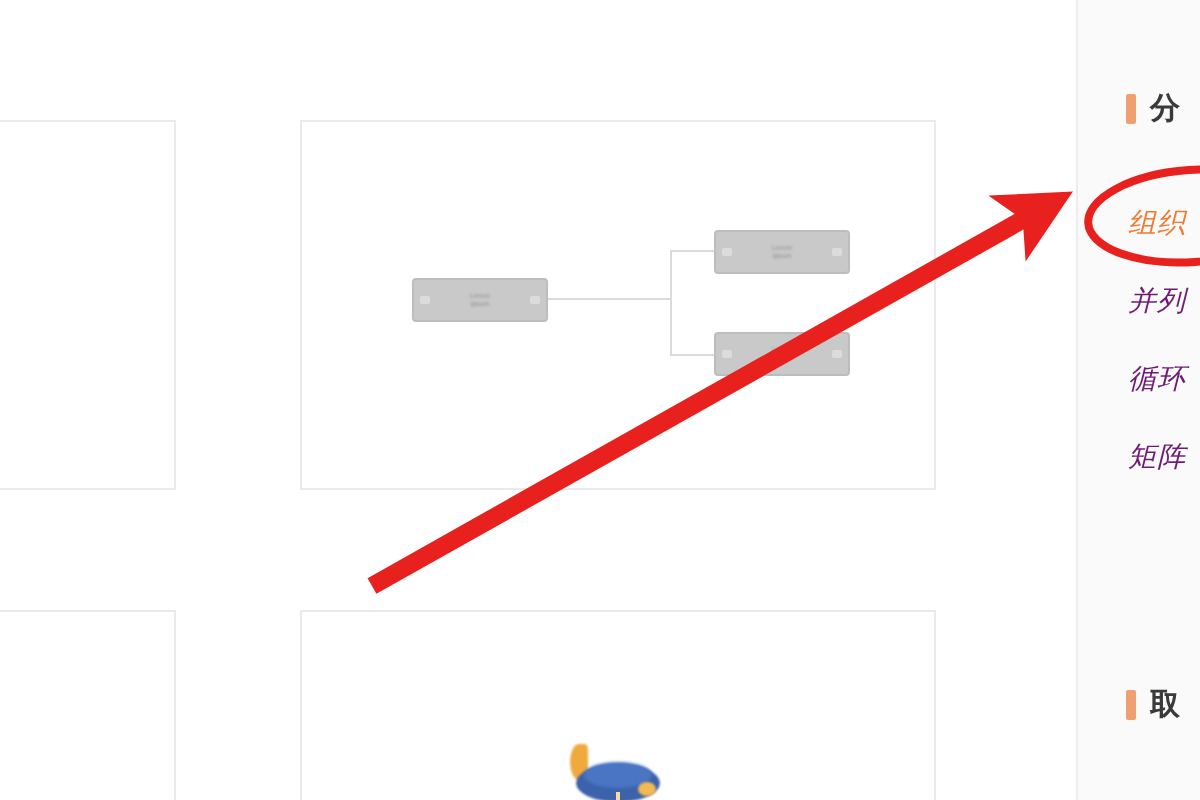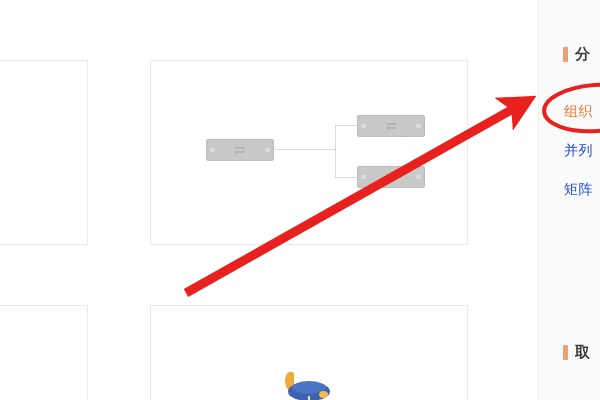--- a/index.html
+++ b/index.html
@@ -201,27 +201,28 @@
   }
 
   .side-list {
     position: absolute;
     left: 0;
     top: 48px;
     width: 100%;
     list-style: none;
     margin: 0;
     padding: 0;
+    font-style: italic;
   }
   .side-list-item {
     height: 39px;
     line-height: 39px;
     padding-left: 25px;
     font-size: 14px;
-    color: #1d4ed8;
+    color: #701a75;
     white-space: nowrap;
     letter-spacing: .5px;
     overflow: hidden;
   }
   .side-list-item.is-active { color: #f07b30; }
 
   
   #annotation-layer {
     position: absolute;
     left: 0; top: 0;
@@ -283,20 +284,23 @@
         <span class="heading-text">分</span>
       </div>
       <ul class="side-list">
         <li class="side-list-item is-active">
           <span>组织</span>
         </li>
         <li class="side-list-item">
           <span>并列</span>
         </li>
         <li class="side-list-item">
+          <span>循环</span>
+        </li>
+        <li class="side-list-item">
           <span>矩阵</span>
         </li>
       </ul>
     </div>
 
     <div class="side-section side-section-2">
       <div class="side-heading">
         <span class="heading-bar"></span>
         <span class="heading-text">取</span>
       </div>

